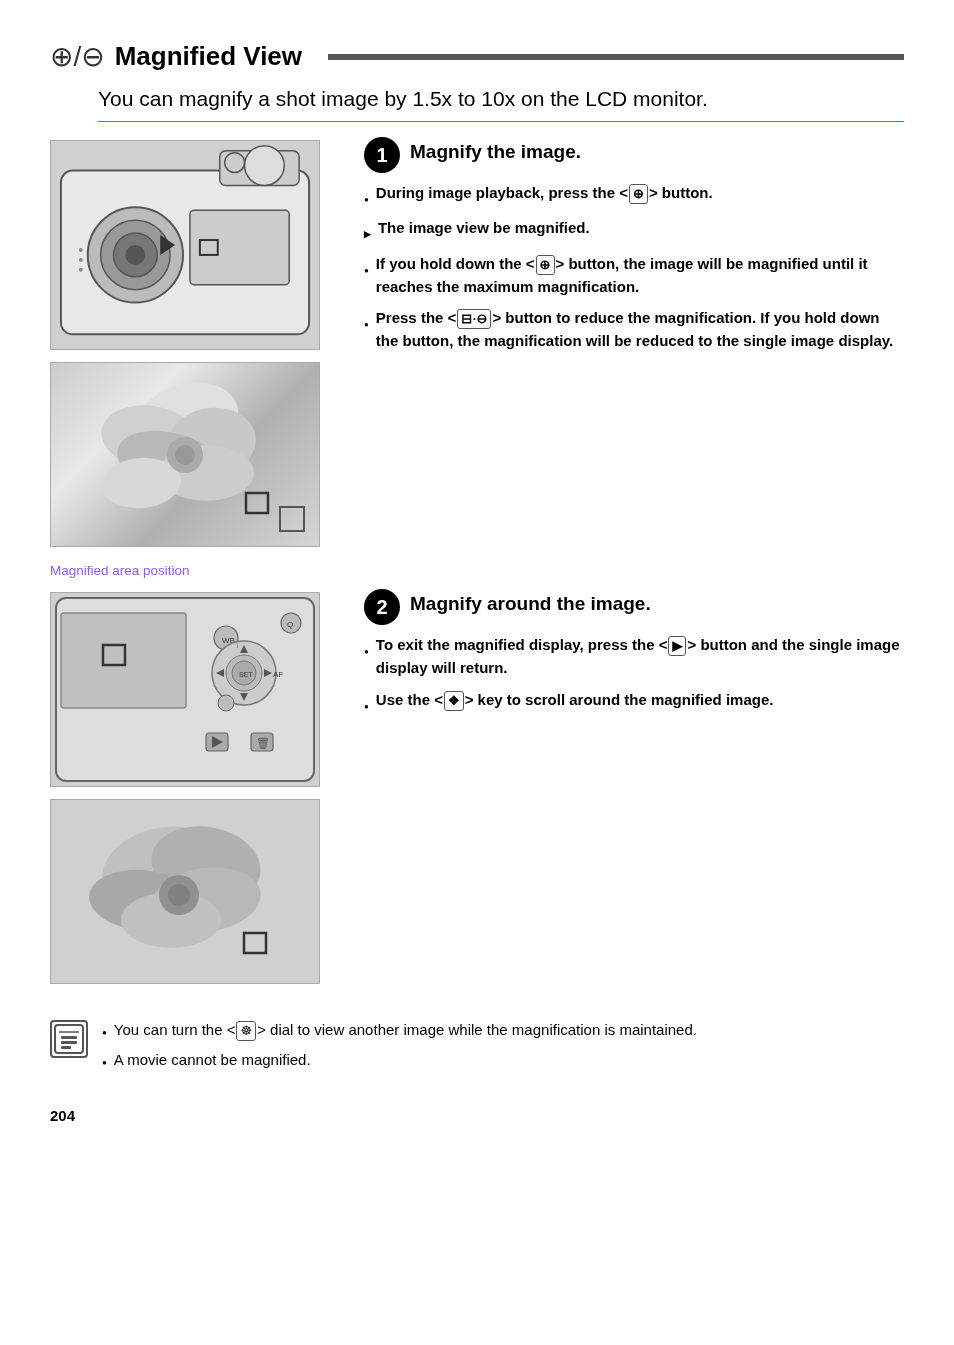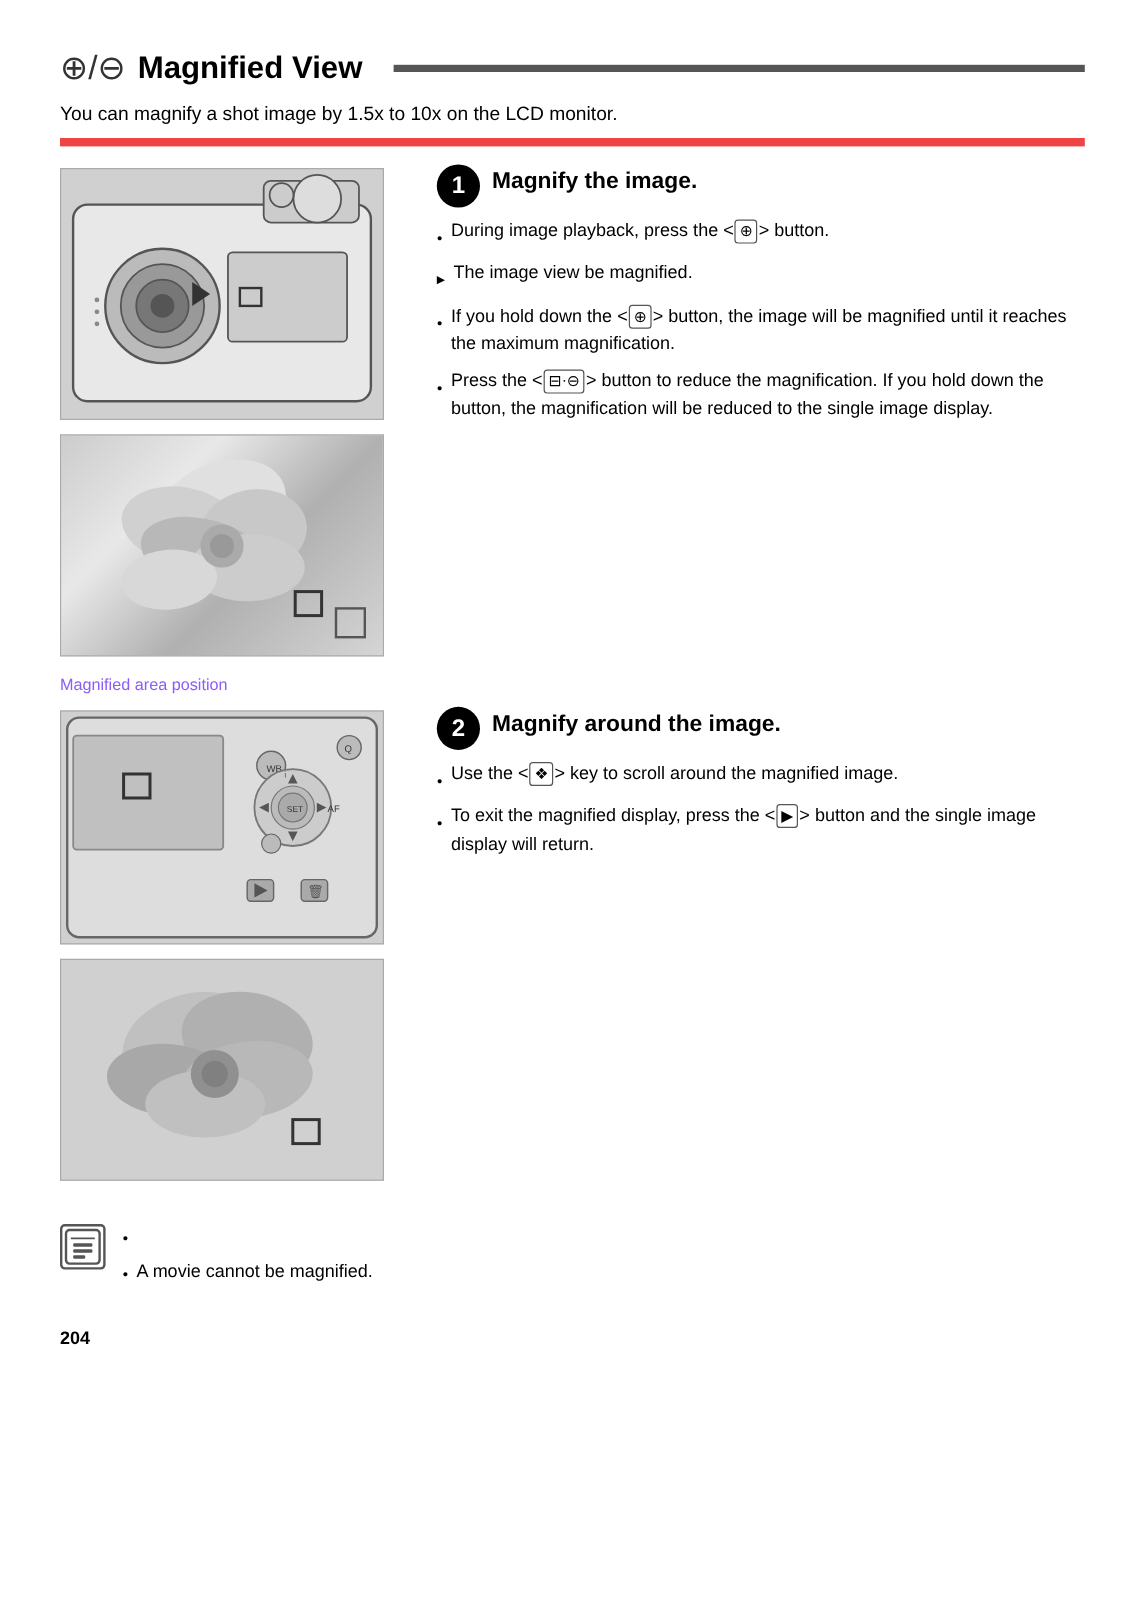--- a/index.html
+++ b/index.html
@@ -28,24 +28,25 @@
       font-weight: bold;
       margin-right: 18px;
     }
     .title-bar-rule {
       flex: 1;
       height: 6px;
       background: #555;
       margin-left: 8px;
     }
     .subtitle {
-      font-size: 16px;
+      font-size: 21px;
       margin-bottom: 18px;
       padding-bottom: 10px;
-      border-bottom: 7px solid #ef4444;
+      border-bottom: 1px solid #ef4444;
+      margin-left: 48px;
     }
 
     .section {
       display: flex;
       gap: 24px;
       margin-bottom: 10px;
     }
 
     .left-col {
       width: 290px;
@@ -108,20 +109,21 @@
       line-height: 1.3;
       text-align: right;
     }
 
     .bullet-list {
       list-style: none;
       padding: 0;
       margin: 0;
       font-size: 15px;
       line-height: 1.55;
+      font-weight: bold;
     }
     .bullet-list li {
       display: flex;
       align-items: flex-start;
       gap: 7px;
       margin-bottom: 8px;
     }
     .bullet-list li .bullet {
       flex-shrink: 0;
       margin-top: 4px;
@@ -351,44 +353,45 @@
   </div>
 
   <div class="right-col">
     <div class="step-header">
       <div class="step-number">2</div>
       <div class="step-title">Magnify around the image.</div>
     </div>
     <ul class="bullet-list">
       <li>
         <span class="bullet bullet-dot"></span>
+        <span>To exit the magnified display, press the &lt;<span class="inline-btn">▶</span>&gt; button and the single image display will return.</span>
+      </li>
+      <li>
+        <span class="bullet bullet-dot"></span>
         <span>Use the &lt;<span class="inline-btn">❖</span>&gt; key to scroll around the magnified image.</span>
-      </li>
-      <li>
-        <span class="bullet bullet-dot"></span>
-        <span>To exit the magnified display, press the &lt;<span class="inline-btn">▶</span>&gt; button and the single image display will return.</span>
       </li>
     </ul>
   </div>
 </div>
 
 <div class="note-section">
   <div class="note-icon">
     <svg width="32" height="32" viewBox="0 0 32 32" xmlns="http://www.w3.org/2000/svg">
       <rect x="2" y="2" width="28" height="28" rx="3" fill="none" stroke="#555" stroke-width="2"></rect>
       <line x1="6" y1="9" x2="26" y2="9" stroke="#555" stroke-width="1.5"></line>
       <rect x="8" y="13" width="16" height="3" rx="1" fill="#555"></rect>
       <rect x="8" y="18" width="16" height="3" rx="1" fill="#555"></rect>
       <rect x="8" y="23" width="10" height="3" rx="1" fill="#555"></rect>
     </svg>
   </div>
   <div class="note-content">
     <ul class="note-bullet-list">
       <li>
         <span class="bullet bullet-dot"></span>
+        <span>You can turn the &lt;<span class="inline-btn">☸</span>&gt; dial to view another image while the magnification is maintained.</span>
       </li>
       <li>
         <span class="bullet bullet-dot"></span>
         <span>A movie cannot be magnified.</span>
       </li>
     </ul>
   </div>
 </div>
 
 <div class="page-number">204</div>

